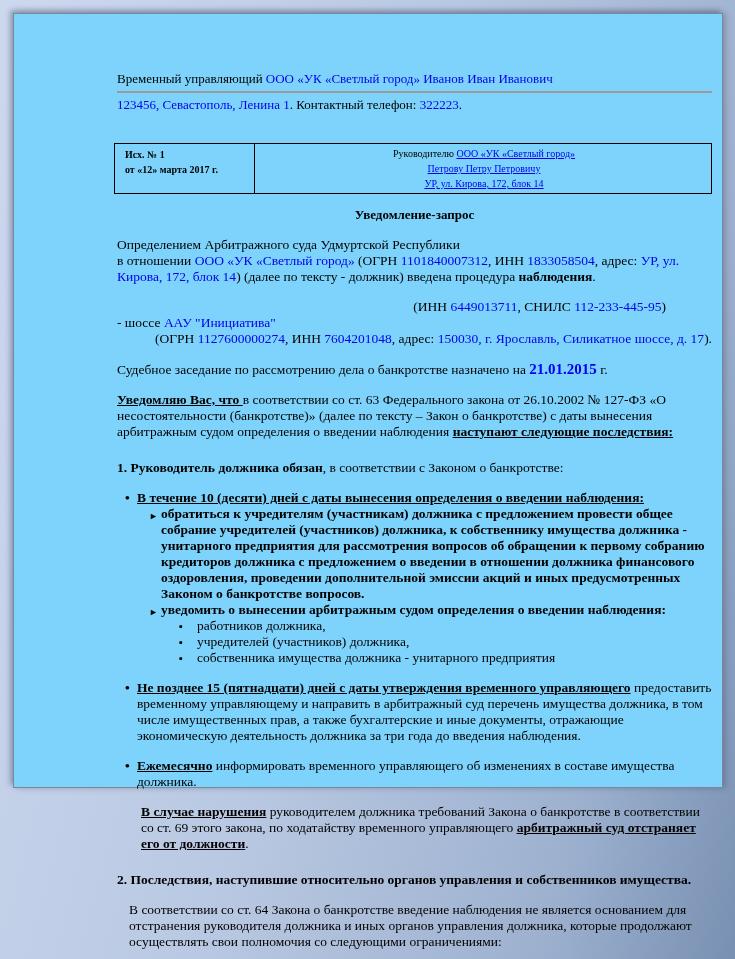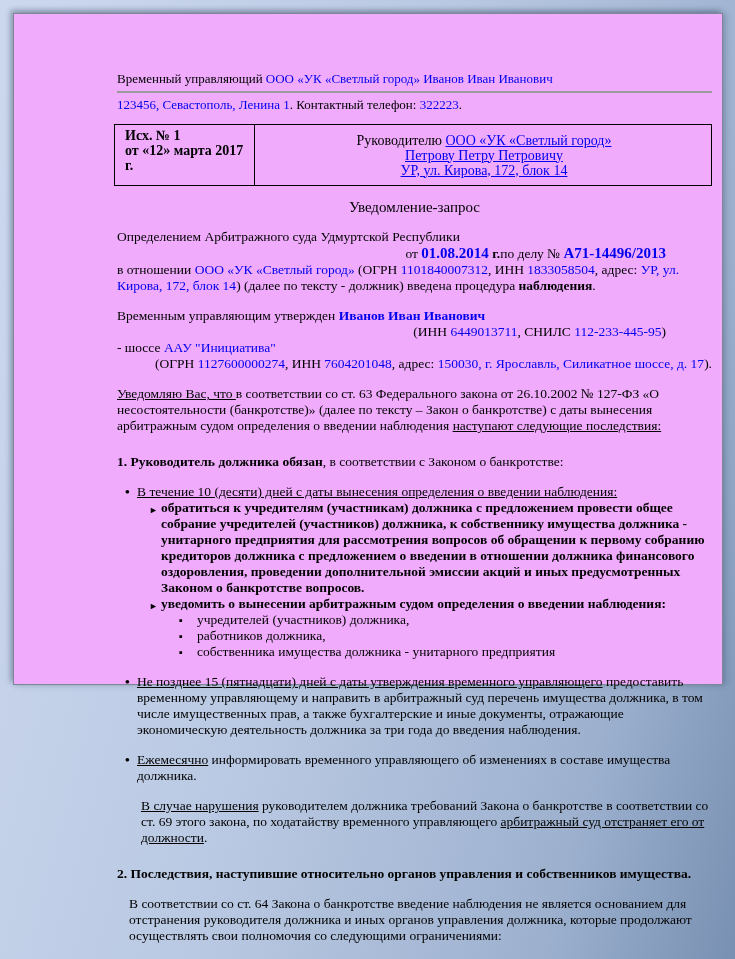--- a/index.html
+++ b/index.html
@@ -4,46 +4,46 @@
 <style>
   * { box-sizing: border-box; margin: 0; padding: 0; }
   html, body { width: 735px; height: 959px; overflow: hidden; }
   body {
     position: relative;
     background: linear-gradient(105deg, #ccd8ee 0%, #bac9e3 45%, #9db1cf 80%, #7890b2 100%);
     font-family: "Liberation Serif", "DejaVu Serif", serif;
   }
   .page {
     position: absolute; left: 13px; top: 13px;
-    width: 710px; height: 672px;
-    background: #f0abfc;
+    width: 710px; height: 775px;
+    background: #7dd3fc;
     border: 1px solid #7e8796;
     box-shadow: -3px -3px 5px rgba(55,70,100,0.38), 3px 0 6px rgba(55,70,100,0.30);
   }
   .content {
     padding: 57px 10px 0 103px;
     font-size: 13.5px; line-height: 16px; color: #000;
   }
   .small { font-size: 13px; }
   .blue { color: #0000ee; }
   .blue-u { color: #0000ee; text-decoration: underline; }
   .bold { font-weight: bold; }
   .bold-blue { color: #0000ee; font-weight: bold; }
-  .u { text-decoration: underline; }
-  .bu { font-weight: normal; text-decoration: underline; }
+  .u { text-decoration: underline; font-weight: bold; }
+  .bu { font-weight: bold; text-decoration: underline; }
   .big-date { color: #0000ee; font-weight: bold; font-size: 15px; }
   .divider { height: 2px; background: #9a9a9a; margin: 4px 0 4px 0; }
   table.ref-table {
-    width: calc(100% + 3px); margin-left: -3px; margin-top: 11px;
-    border-collapse: collapse; font-size: 14px; line-height: 15px;
+    width: calc(100% + 3px); margin-left: -3px; margin-top: 30px;
+    border-collapse: collapse; font-size: 10px; line-height: 15px;
   }
   table.ref-table td { border: 1px solid #000; }
   td.ref-cell { width: 140px; vertical-align: top; font-weight: bold; padding: 3px 6px 12px 10px; }
   td.addressee-cell { text-align: center; padding: 2px 4px 2px 6px; }
-  .doc-title { margin-top: 13px; text-align: center; font-weight: normal; font-size: 15px; }
+  .doc-title { margin-top: 13px; text-align: center; font-weight: bold; font-size: 13px; }
   .para { margin-top: 14px; }
   .right-line { text-align: right; padding-right: 46px; }
   .indent-38 { padding-left: 38px; }
   .heading { margin-top: 20px; }
   .bullet-item { position: relative; padding-left: 20px; margin-top: 14px; }
   .bullet-item::before { content: "\2022"; position: absolute; left: 8px; font-weight: bold; }
   .arrow-item { position: relative; padding-left: 44px; font-weight: bold; }
   .arrow-item::before { content: "\25BA"; position: absolute; left: 32px; font-size: 9px; top: 2px; }
   .square-item { position: relative; padding-left: 80px; }
   .square-item::before { content: "\25AA"; position: absolute; left: 62px; font-size: 11px; }
@@ -77,60 +77,57 @@
           <div class="blue-u">УР, ул. Кирова, 172, блок 14</div>
         </td>
       </tr>
     </tbody>
       </table>
 
     <div class="doc-title">Уведомление-запрос</div>
 
     <div class="para">
       <div>Определением  Арбитражного суда Удмуртской Республики</div>
-      <div class="right-line">
-        <span>от </span><span class="big-date">01.08.2014</span><span class="bold"> г.</span><span>по делу № </span><span class="big-date">А71-14496/2013</span>
-      </div>
       <div>
         <span>в отношении </span><span class="blue">ООО «УК «Светлый город»</span><span> (ОГРН </span><span class="blue">1101840007312</span><span>, ИНН </span><span class="blue">1833058504</span><span>, адрес: </span><span class="blue">УР, ул. Кирова, 172, блок 14</span><span>) (далее по тексту - должник) введена процедура </span><span class="bold">наблюдения</span><span>.</span>
       </div>
     </div>
 
     <div class="para">
-      <div>
-        <span>Временным управляющим утвержден </span><span class="bold-blue">Иванов Иван Иванович</span>
-      </div>
       <div class="right-line">
         <span>(ИНН </span><span class="blue">6449013711</span><span>, СНИЛС </span><span class="blue">112-233-445-95</span><span>)</span>
       </div>
       <div>
         <span>- шоссе </span><span class="blue">ААУ "Инициатива"</span>
       </div>
       <div class="indent-38">
         <span>(ОГРН </span><span class="blue">1127600000274</span><span>, ИНН </span><span class="blue">7604201048</span><span>, адрес: </span><span class="blue">150030, г. Ярославль, Силикатное шоссе, д. 17</span><span>).</span>
       </div>
     </div>
 
+    <div class="para">
+      <span>Судебное заседание по рассмотрению дела о банкротстве назначено на </span><span class="big-date">21.01.2015</span><span> г.</span>
+    </div>
 
     <div class="para">
       <span class="bu">Уведомляю Вас, что </span><span>в соответствии  со ст.  63 Федерального закона от 26.10.2002 № 127-ФЗ «О несостоятельности  (банкротстве)»  (далее по  тексту  – Закон о банкротстве)  с даты вынесения  арбитражным судом определения  о введении  наблюдения  </span><span class="bu">наступают следующие последствия:</span>
     </div>
 
     <div class="heading">
       <span class="bold">1. Руководитель должника обязан</span><span>, в соответствии с Законом о банкротстве:</span>
     </div>
 
     <div>
       <div class="bullet-item">
         <span class="u">В течение 10 (десяти) дней с даты вынесения определения  о введении наблюдения:</span>
       </div>
       <div class="arrow-item">обратиться к учредителям (участникам) должника с предложением  провести общее собрание учредителей (участников) должника, к собственнику  имущества должника - унитарного  предприятия для рассмотрения  вопросов об обращении  к первому собранию  кредиторов должника с предложением о введении в отношении должника финансового оздоровления, проведении дополнительной эмиссии акций и иных предусмотренных  Законом о банкротстве  вопросов.</div>
       <div class="arrow-item">уведомить о вынесении арбитражным судом определения  о введении наблюдения:</div>
+      <div class="square-item">работников должника,</div>
       <div class="square-item">учредителей (участников) должника,</div>
-      <div class="square-item">работников должника,</div>
       <div class="square-item">собственника  имущества должника - унитарного  предприятия</div>
 
       <div class="bullet-item">
         <span class="u">Не позднее 15 (пятнадцати)  дней с даты утверждения временного управляющего</span><span> предоставить временному управляющему и направить  в арбитражный  суд перечень имущества должника, в том числе имущественных  прав, а также бухгалтерские  и иные документы,  отражающие  экономическую деятельность должника за три года до введения  наблюдения.</span>
       </div>
 
       <div class="bullet-item">
         <span class="u">Ежемесячно</span><span> информировать временного управляющего об изменениях в составе имущества должника.</span>
       </div>
     </div>

